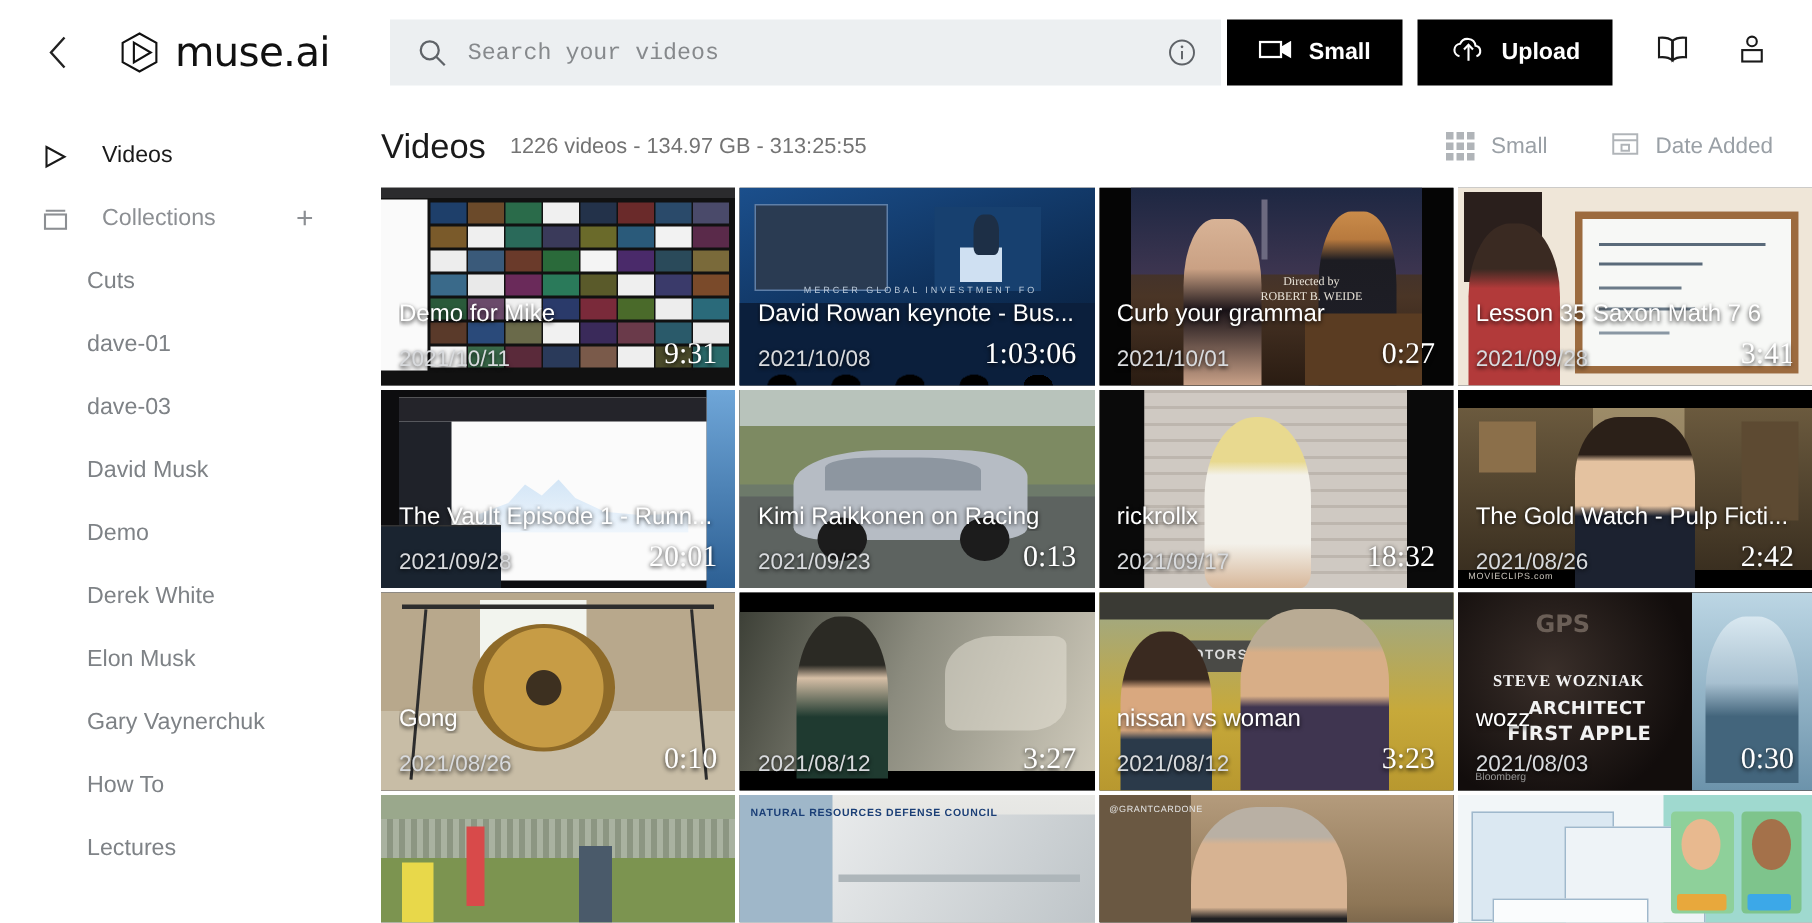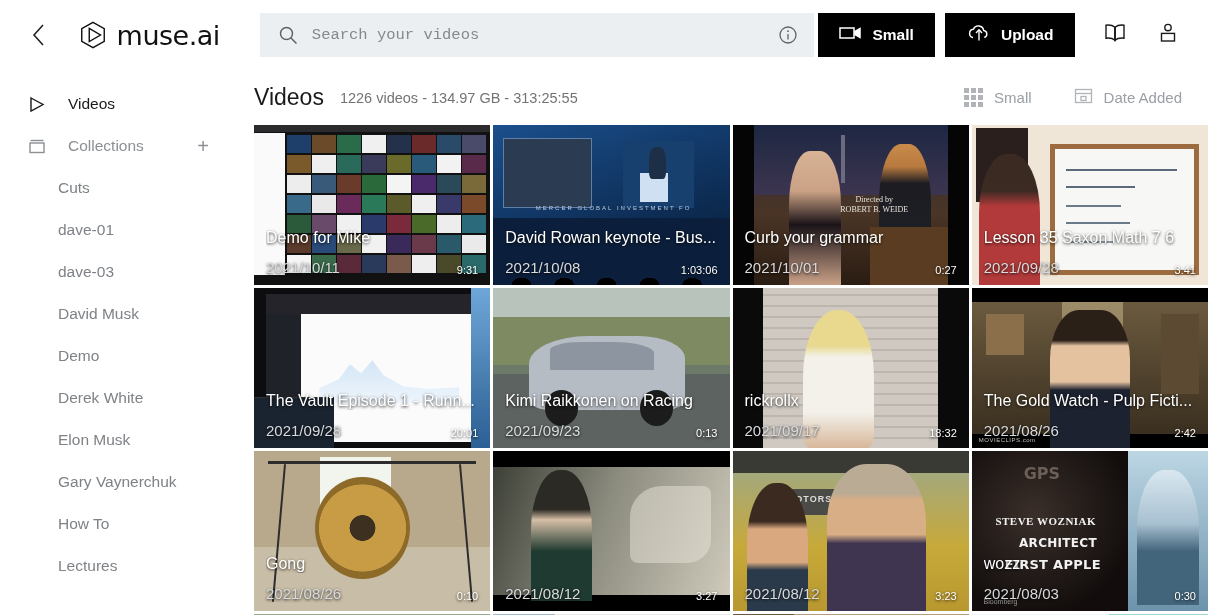--- a/index.html
+++ b/index.html
@@ -142,43 +142,44 @@
   .grid {
     flex: 1;
     display: grid;
     grid-template-columns: repeat(4, 1fr);
     gap: 3px;
     align-content: start;
     overflow: hidden;
   }
   .card {
     position: relative;
-    height: 160px;
+    height: 132px;
     background: #000;
     overflow: hidden;
     cursor: pointer;
   }
   .card-title {
     position: absolute;
     left: 12px; right: 12px;
     bottom: 38px;
     color: #fff;
     font-size: 16px;
     white-space: nowrap; overflow: hidden;
     text-shadow: 0 1px 3px rgba(0,0,0,.85);
   }
   .card-date {
     position: absolute; left: 12px; bottom: 9px;
     color: #d8dadd; font-size: 15px;
     text-shadow: 0 1px 3px rgba(0,0,0,.85);
   }
   .card-dur {
     position: absolute; right: 12px; bottom: 9px;
-    color: #fff; font-size: 11px;
+    color: #fff; font-size: 20px;
     text-shadow: 0 1px 3px rgba(0,0,0,.85);
+    font-family: Liberation Serif, serif;
   }
 
   
   .tn { position:absolute; inset:0; }
   .tn-dashboard { background:#111; }
   .tn-dashboard .bar { position:absolute; top:0; left:0; right:0; height:7px; background:#2b2b2d; }
   .tn-dashboard .tiles {
     position:absolute; top:10px; left:14%; right:2%; bottom:12px;
     display:grid; grid-template-columns: repeat(8, 1fr); grid-template-rows: repeat(7, 1fr); gap:1.5px;
   }
@@ -691,20 +692,21 @@
 
         <div class="card">
           <div class="tn tn-nissan">
             <div class="bg"></div>
               <div class="top"></div>
               <div class="sign"></div>
             <div class="signtxt">MOTORS   ARK</div>
             <div class="man"></div>
               <div class="woman"></div>
           </div>
+          <div class="card-title">nissan vs woman</div>
           <div class="card-date">2021/08/12</div>
           <div class="card-dur">3:23</div>
         </div>
 
         <div class="card">
           <div class="tn tn-wozz">
             <div class="left"></div>
               <div class="right"></div>
               <div class="face"></div>
             <div class="gps">GPS</div>

